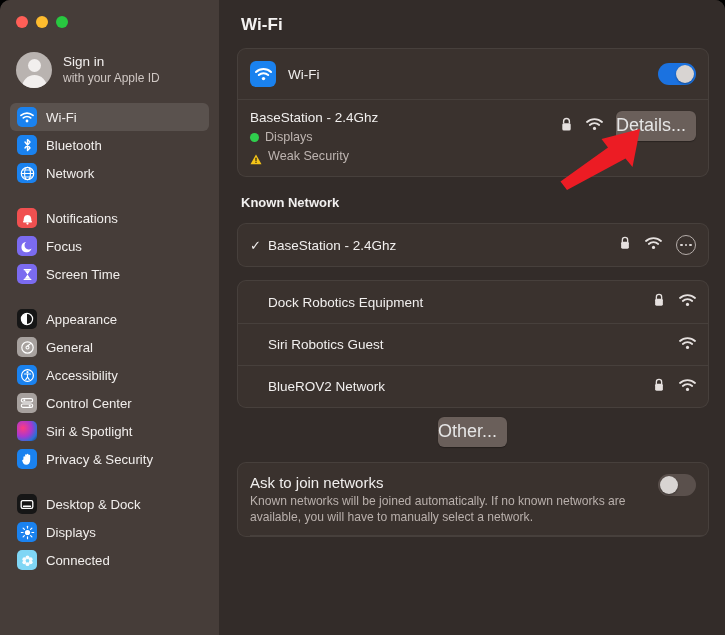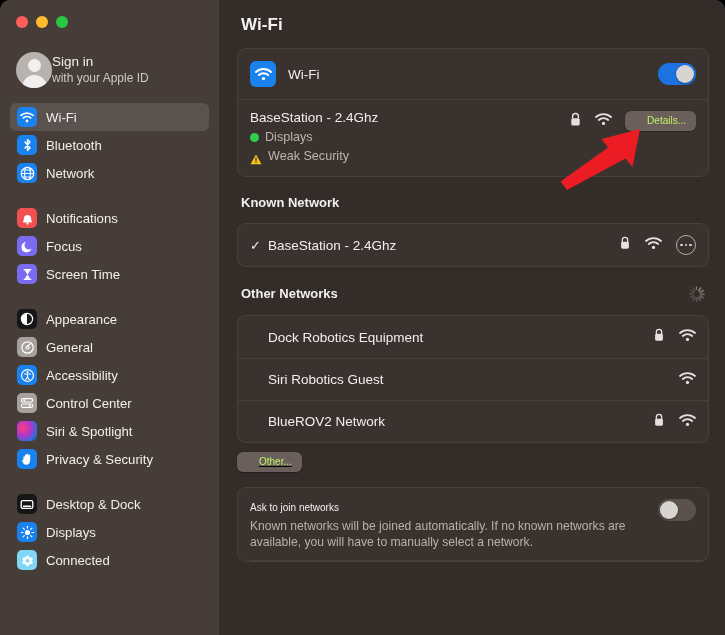--- a/index.html
+++ b/index.html
@@ -55,20 +55,21 @@
   .search-box .ph {
     color: #9c918c;
     font-size: 13px;
     letter-spacing: 0.1px;
   }
   .search-icon svg { display: block; }
 
   .account {
     display: flex;
     align-items: center;
+    gap: 11px;
     padding: 14px 6px 13px 6px;
   }
   .avatar {
     width: 36px; height: 36px; border-radius: 50%;
     background: #b9b3b0;
     position: relative; overflow: hidden;
     flex: 0 0 36px;
   }
   .avatar .head {
     position: absolute; width: 13px; height: 13px; border-radius: 50%;
@@ -175,25 +176,25 @@
     display: flex; align-items: center; gap: 6px;
     margin-top: 2px;
   }
   .status-line .txt { color: #bdb4b0; font-size: 12.6px; line-height: 17px; }
   .dot-green { width: 9px; height: 9px; border-radius: 50%; background: #2fce4d; flex:0 0 9px; }
   .warn-tri { width: 12px; height: 11px; flex: 0 0 12px; }
   .conn-right { display: flex; align-items: center; gap: 13px; padding-top: 2px; }
 
   .btn {
     background: #6a5f5a;
-    color: #bef264;
-    font-size: 10px;
+    color: #e5e5e5;
+    font-size: 18px;
     border: none;
     border-radius: 6px;
-    padding: 4px 10px 5px 22px;
+    padding: 4px 10px 5px 0;
     font-family: inherit;
     box-shadow: 0 0.5px 1px rgba(0,0,0,0.3);
     cursor: default;
     white-space: nowrap;
   }
 
   .section-head {
     color: #f2f0ef;
     font-size: 13px;
     font-weight: bold;
@@ -215,26 +216,26 @@
   .spinner { width: 17px; height: 17px; position: relative; }
   .spinner i {
     position: absolute;
     left: 7.7px; top: 0.5px;
     width: 1.7px; height: 4.6px;
     border-radius: 1px;
     background: #8d8480;
     transform-origin: 0.85px 8px;
   }
 
-  .other-btn-wrap { display: flex; justify-content: flex-start; padding: 9px 1px 0 0; text-decoration: underline; }
+  .other-btn-wrap { display: flex; justify-content: center; padding: 9px 1px 0 0; }
 
   .ask-card { margin-top: 15px; }
   .ask-top { display: flex; align-items: flex-start; padding: 11px 12px 10px 12px; }
   .ask-left { flex: 1 1 auto; padding-right: 14px; }
-  .ask-title { color: #f1efee; font-size: 10px; line-height: 17px; }
+  .ask-title { color: #f1efee; font-size: 15px; line-height: 17px; }
   .ask-desc { color: #b9b0ac; font-size: 12.1px; line-height: 15.5px; margin-top: 3px; }
   .ask-divider { border-top: 1px solid rgba(255,255,255,0.07); margin: 0 0 0 12px; }
 
   
   .arrow-overlay {
     position: absolute;
     left: 0; top: 0; width: 725px; height: 635px;
     pointer-events: none;
   }
 </style>
@@ -514,37 +515,20 @@
           </span>
           <span class="more-btn">
               <i></i>
               <i></i>
               <i></i>
             </span>
         </span>
       </div>
     </div>
 
-    <div class="section-head">
-      <span>Other Networks</span>
-      <span class="spinner">
-        <i style="transform:rotate(0deg);opacity:.95"></i>
-          <i style="transform:rotate(30deg);opacity:.85"></i>
-        <i style="transform:rotate(60deg);opacity:.75"></i>
-          <i style="transform:rotate(90deg);opacity:.65"></i>
-        <i style="transform:rotate(120deg);opacity:.58"></i>
-          <i style="transform:rotate(150deg);opacity:.5"></i>
-        <i style="transform:rotate(180deg);opacity:.44"></i>
-          <i style="transform:rotate(210deg);opacity:.38"></i>
-        <i style="transform:rotate(240deg);opacity:.33"></i>
-          <i style="transform:rotate(270deg);opacity:.3"></i>
-        <i style="transform:rotate(300deg);opacity:.28"></i>
-          <i style="transform:rotate(330deg);opacity:.26"></i>
-      </span>
-    </div>
     <div class="card">
 
 
       <div class="row">
         <span class="chk"></span>
         <span class="row-label">Dock Robotics Equipment</span>
         <span class="row-icons">
           <span>
             <svg width="12" height="14" viewBox="0 0 13 15">
               <path d="M3.6 6.4 V4.4 a2.9 2.9 0 0 1 5.8 0 V6.4" fill="none" stroke="#e6e1df" stroke-width="1.4"></path>

